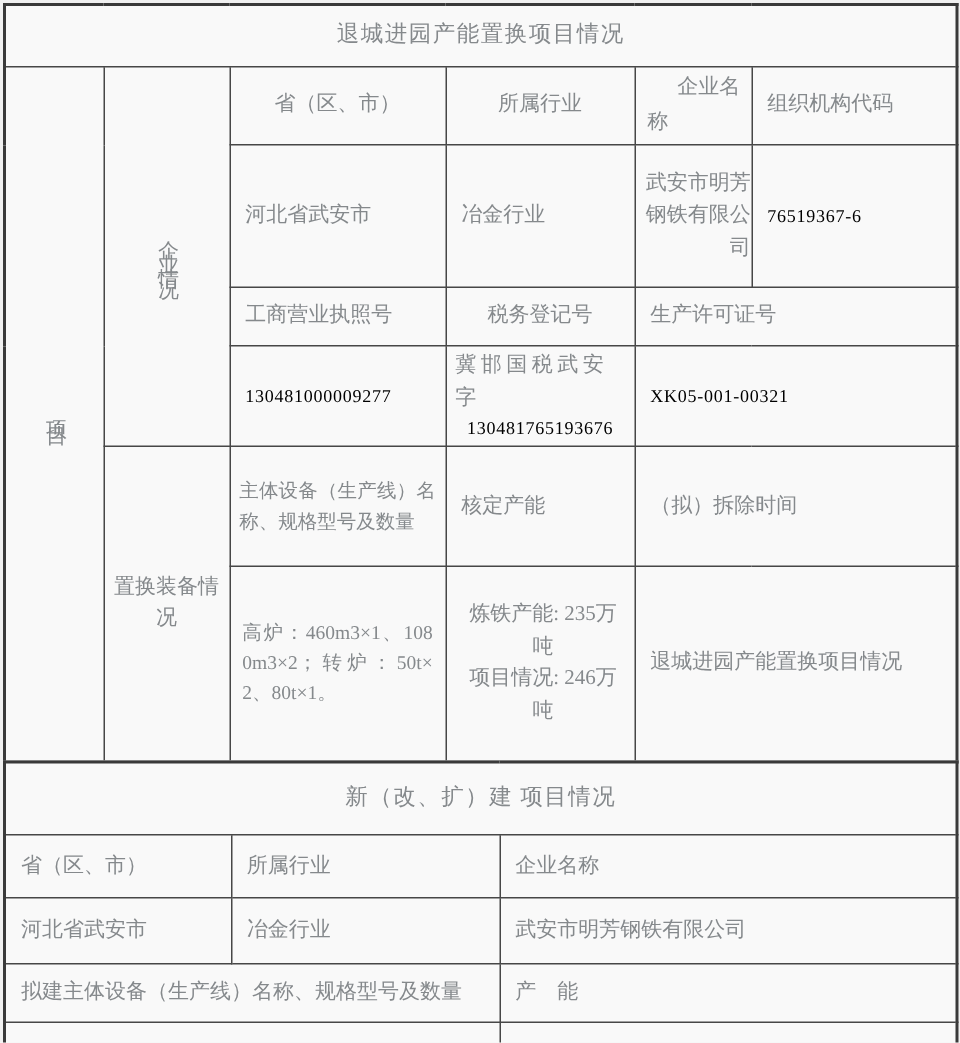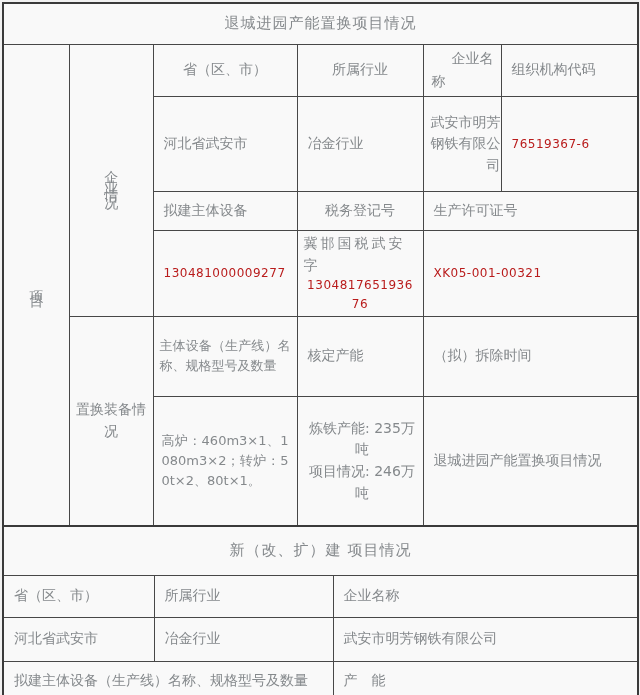--- a/index.html
+++ b/index.html
@@ -10,20 +10,21 @@
     color:#85898c;
     -webkit-font-smoothing:antialiased;
   }
   .wrap { padding:2px 0 0 2px; }
   table {
     border-collapse:collapse;
     table-layout:fixed;
     width:635px;
     background:#f9f9f9;
     border:2px solid #3a3a3a;
+    font-family:Liberation Serif, serif;
   }
   #t2 { margin-top:-2px; }
   td {
     border:1px solid #474747;
     font-size:14px;
     line-height:1.55;
     vertical-align:middle;
     padding:4px 6px 4px 10px;
     overflow:hidden;
     word-break:break-all;
@@ -34,21 +35,21 @@
   .vtext {
     display:inline-block;
     writing-mode:vertical-rl;
     -webkit-writing-mode:vertical-rl;
     text-orientation:upright;
     -webkit-text-orientation:upright;
   }
   .vt-wide  { letter-spacing:9px; }
   .vt-small { letter-spacing:5px; }
   td.vcell { text-align:center; padding:4px; }
-  .num  { font-size:12px; color:#b91c1c; letter-spacing:0.5px; }
+  .num  { font-size:12px; color:#000000; letter-spacing:0.5px; }
   .line { display:block;text-align:center; }
   .spread { letter-spacing:3px; display:block; }
   td.companycell { padding:4px 0 4px 6px;text-align:right; }
   td.entname { padding:2px 4px 2px 8px; }
   td.entname .indentwrap { text-indent:20px; display:block; line-height:1.7; }
   td.equip13 { font-size:13px; padding:4px 6px; }
   td.furnace { font-size:13px; padding:6px 8px; }
 </style>
 </head>
 <body>
@@ -86,21 +87,21 @@
     </tr>
 
     <tr style="height:95px">
       <td>河北省武安市</td>
       <td>冶金行业</td>
       <td class="companycell">武安市明芳钢铁有限公司</td>
       <td class="num">76519367-6</td>
     </tr>
 
     <tr style="height:39px">
-      <td>拟建主体设备</td>
+      <td>工商营业执照号</td>
       <td class="c">税务登记号</td>
       <td colspan="2">生产许可证号</td>
     </tr>
 
     <tr style="height:36px">
       <td class="num">130481000009277</td>
       <td style="padding:2px 6px;">
         <span class="spread">冀邯国税武安字</span>
         <span class="line num">130481765193676</span>
       </td>

